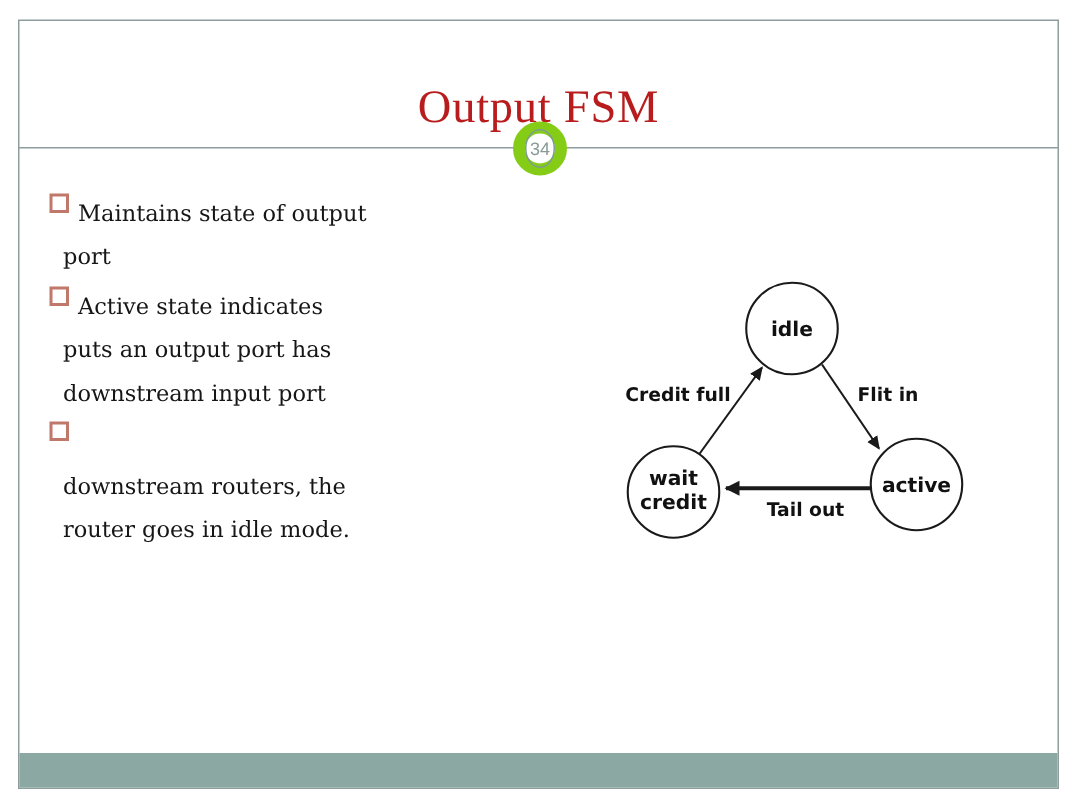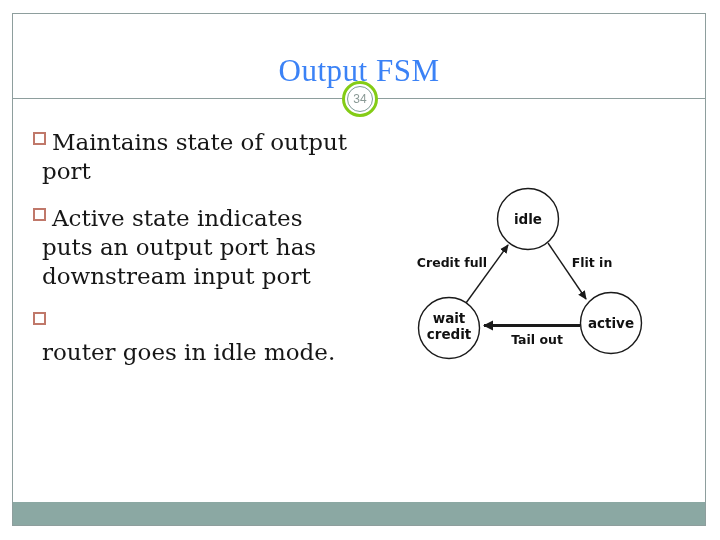--- a/index.html
+++ b/index.html
@@ -7,44 +7,44 @@
     width:720px;height:540px;position:relative;background:#ffffff;
     font-family:"Liberation Sans",sans-serif;overflow:hidden;
   }
   .slide{
     position:absolute;left:12px;top:13px;width:694px;height:513px;
     border:1.5px solid #8E9E9D;box-sizing:border-box;background:#ffffff;
   }
   .slide-title{
     position:absolute;left:0;top:40px;width:100%;text-align:center;
     font-family:"Liberation Serif",serif;font-size:31px;line-height:34px;
-    color:#3b82f6;letter-spacing:0.5px;
+    color:#b91c1c;letter-spacing:0.5px;
   }
   .header-rule{
     position:absolute;left:12px;top:98px;width:694px;height:0;
     border-top:1.5px solid #8E9E9D;
   }
   .page-badge{
     position:absolute;left:342px;top:81px;width:36px;height:36px;
-    border:3px solid #84cc16;border-radius:50%;background:#ffffff;
+    border:8px solid #84cc16;border-radius:50%;background:#ffffff;
     box-sizing:border-box;display:flex;align-items:center;justify-content:center;
   }
   .page-badge-inner{
     width:26px;height:26px;border:1px solid #7F9B97;border-radius:50%;
     box-sizing:border-box;display:flex;align-items:center;justify-content:center;
   }
   .page-num{
     font-family:"Liberation Sans",sans-serif;font-size:12px;color:#8A9A96;
   }
   .bullets{
     position:absolute;left:33px;top:128px;width:345px;
-    font-family:"DejaVu Serif",serif;font-size:23px;line-height:29.3px;
+    font-family:"DejaVu Serif",serif;font-size:15px;line-height:29.3px;
     color:#161616;
   }
-  .item + .item{margin-top:17px;}
+  .item + .item{margin-top:3px;}
   .line{white-space:nowrap;}
   .line.cont{margin-left:9px;}
   .sq{
     display:inline-block;width:13px;height:13px;box-sizing:border-box;
     border:2px solid #C0786A;background:#ffffff;margin-right:6px;
     vertical-align:5px;
   }
   .fsm{position:absolute;left:385px;top:165px;width:330px;height:210px;}
   .fsm circle{fill:#ffffff;stroke:#1a1a1a;stroke-width:1.4;}
   .fsm line{stroke:#1a1a1a;stroke-width:1.4;}
@@ -87,20 +87,21 @@
     <div class="line first"><span class="sq"></span><span>Active state indicates</span></div>
     <div class="line cont">puts an output port has</div>
     <div class="line cont">downstream input port</div>
   </div>
 
   <div class="item">
   </div>
 
   <div class="item">
     <div class="line first"><span class="sq"></span></div>
+    <div class="line cont">downstream routers, the</div>
     <div class="line cont">router goes in idle mode.</div>
   </div>
 
 </div>
 
 <svg class="fsm" viewBox="385 165 330 210" xmlns="http://www.w3.org/2000/svg">
   <defs>
     <marker id="head-thin" markerUnits="userSpaceOnUse" markerWidth="12" markerHeight="10" refX="8" refY="5" orient="auto">
       <path d="M0,1 L9,5 L0,9 z" fill="#1a1a1a"></path>
     </marker>

